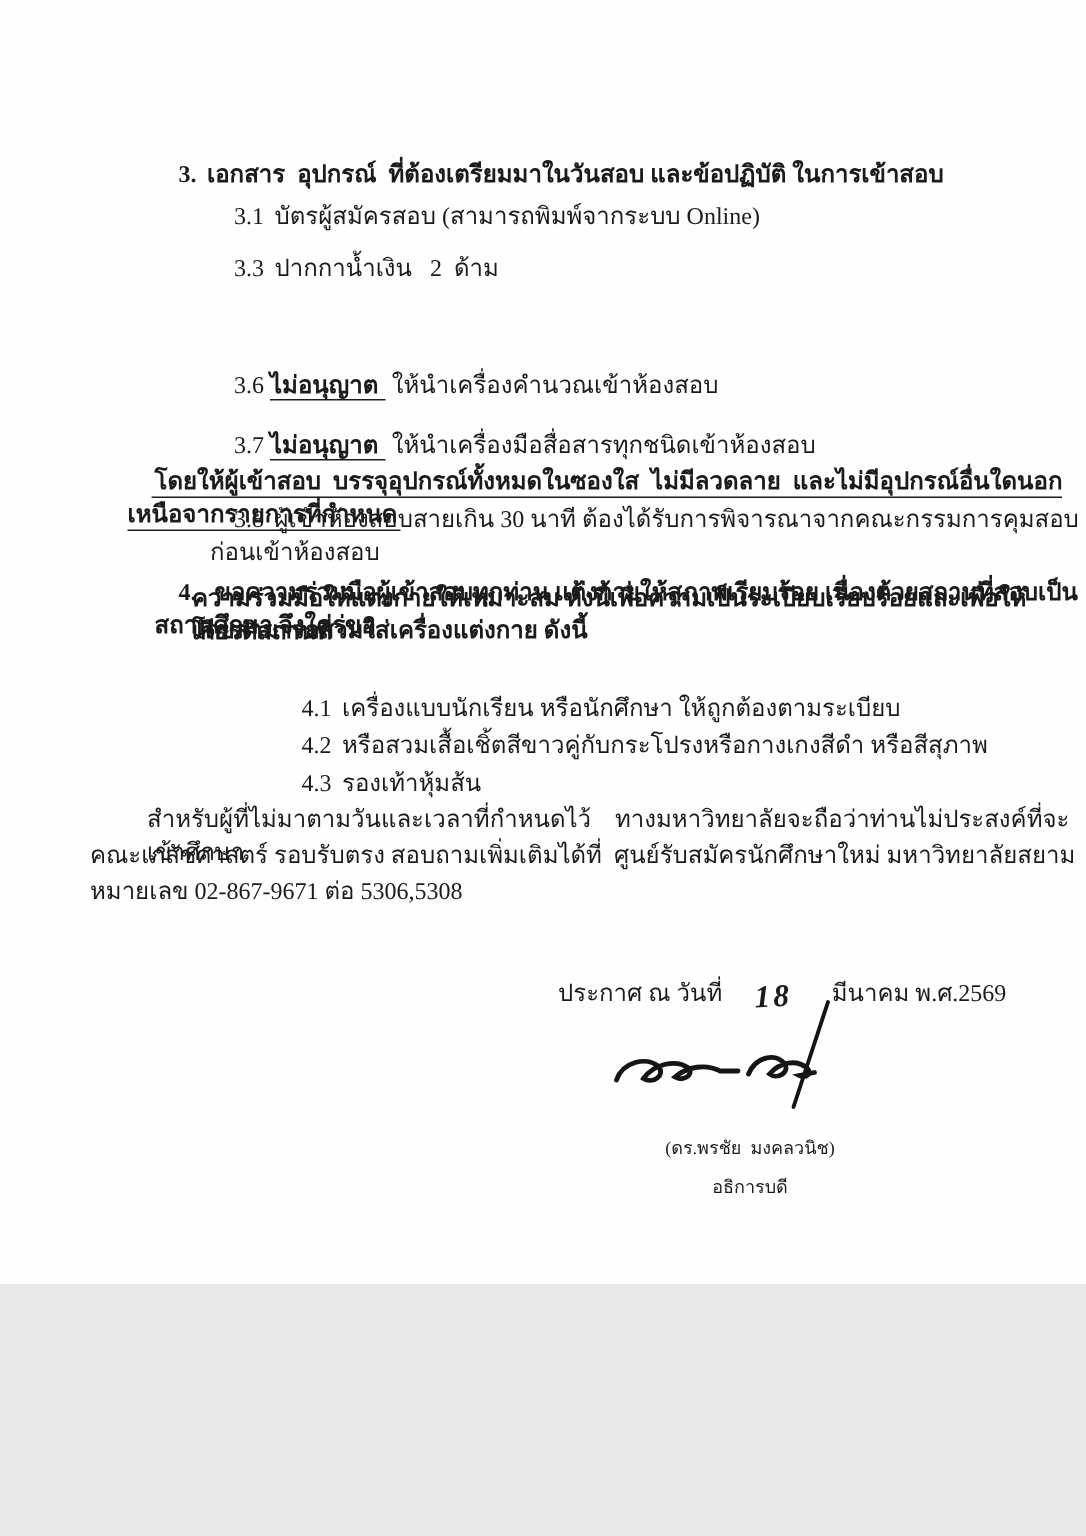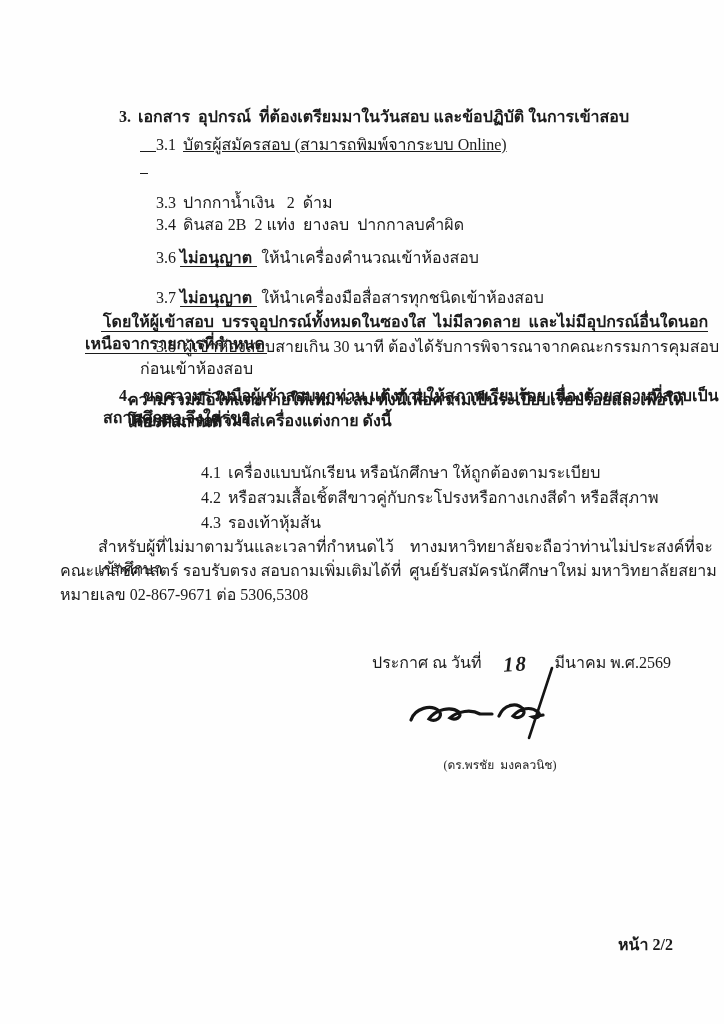--- a/index.html
+++ b/index.html
@@ -1,18 +1,18 @@
 <!DOCTYPE html>
 <html><head>
 <meta charset="utf-8">
 <style>
   html,body{margin:0;padding:0;background:#e8e8e8;}
   .page{
     position:relative;
-    width:724px;height:1024px;
+    width:724px;height:856px;
     margin:0 auto;
     background:#fefefe;
     font-family:"Liberation Serif","DejaVu Serif",serif;
     color:#1b1b1b;
     overflow:hidden;
   }
   .line{
     position:absolute;
     font-size:16px;
     line-height:22px;
@@ -53,28 +53,25 @@
 </style>
 </head>
 <body>
 
 <div class="page">
 
   <div class="line bold" style="top:84px;left:103px;">
     <span class="num">3.</span><span>เอกสาร  อุปกรณ์  ที่ต้องเตรียมมาในวันสอบ และข้อปฏิบัติ ในการเข้าสอบ</span>
   </div>
 
-  <div class="line" style="top:112px;left:140px;text-decoration:underline;">
+  <div class="line" style="top:112px;left:140px;">
     <span class="num">3.1</span><span>บัตรผู้สมัครสอบ (สามารถพิมพ์จากระบบ Online)</span>
   </div>
-  <div class="line" style="top:170px;left:140px;">
+  <div class="line" style="top:147px;left:140px;">
     <span class="num">3.3</span><span>ปากกาน้ำเงิน   2  ด้าม</span>
-  </div>
-  <div class="line" style="top:192px;left:140px;">
-    <span class="num">3.4</span><span>ดินสอ 2B  2 แท่ง  ยางลบ  ปากกาลบคำผิด</span>
   </div>
   <div class="line" style="top:225px;left:140px;">
     <span class="num" style="margin-right:4px;">3.6</span><span class="noallow">ไม่อนุญาต</span><span>ให้นำเครื่องคำนวณเข้าห้องสอบ</span>
   </div>
   <div class="line" style="top:265px;left:140px;">
     <span class="num" style="margin-right:4px;">3.7</span><span class="noallow">ไม่อนุญาต</span><span>ให้นำเครื่องมือสื่อสารทุกชนิดเข้าห้องสอบ</span>
   </div>
 
   <div class="line" style="top:289px;left:85px;">
     <span class="note-underline">โดยให้ผู้เข้าสอบ  บรรจุอุปกรณ์ทั้งหมดในซองใส  ไม่มีลวดลาย  และไม่มีอุปกรณ์อื่นใดนอกเหนือจากรายการที่กำหนด</span>
@@ -124,17 +121,18 @@
         C132,57 123,62 118,58
         C125,50 136,48 143,54
         C147,58 142,61 138,59
         L148,57"></path>
       <path stroke-width="2.6" d="M134,80 C142,56 150,32 157,10"></path>
     </g>
   </svg>
 
   <div class="sig-block">
     <div class="sig-line">(ดร.พรชัย  มงคลวนิช)</div>
+    <div class="sig-line">อธิการบดี</div>
   </div>
 
   <div class="line page-label" style="top:934px;left:618px;">หน้า 2/2</div>
 
 </div>
 
 </body></html>

